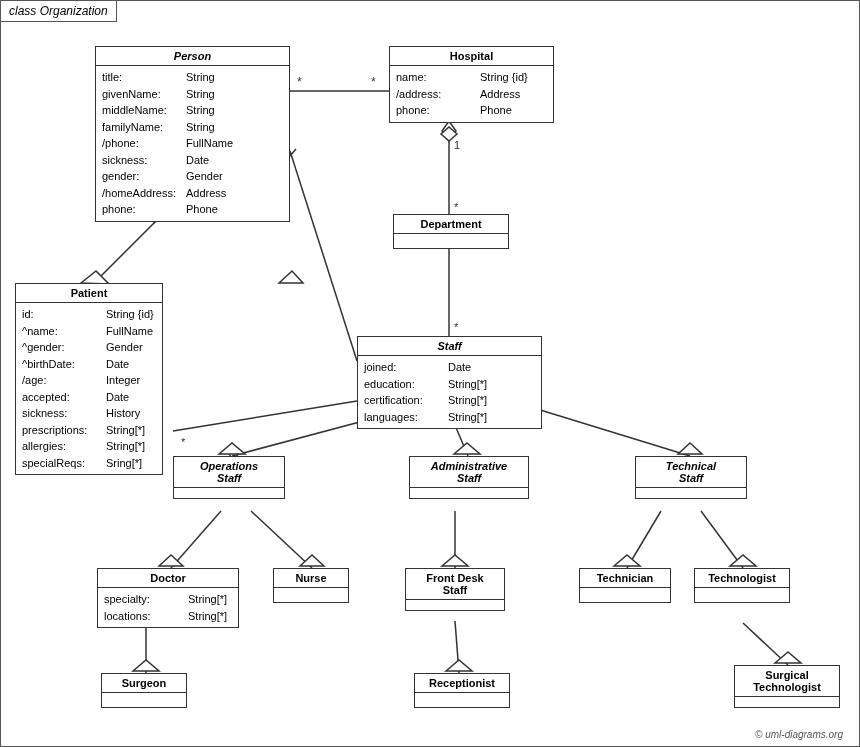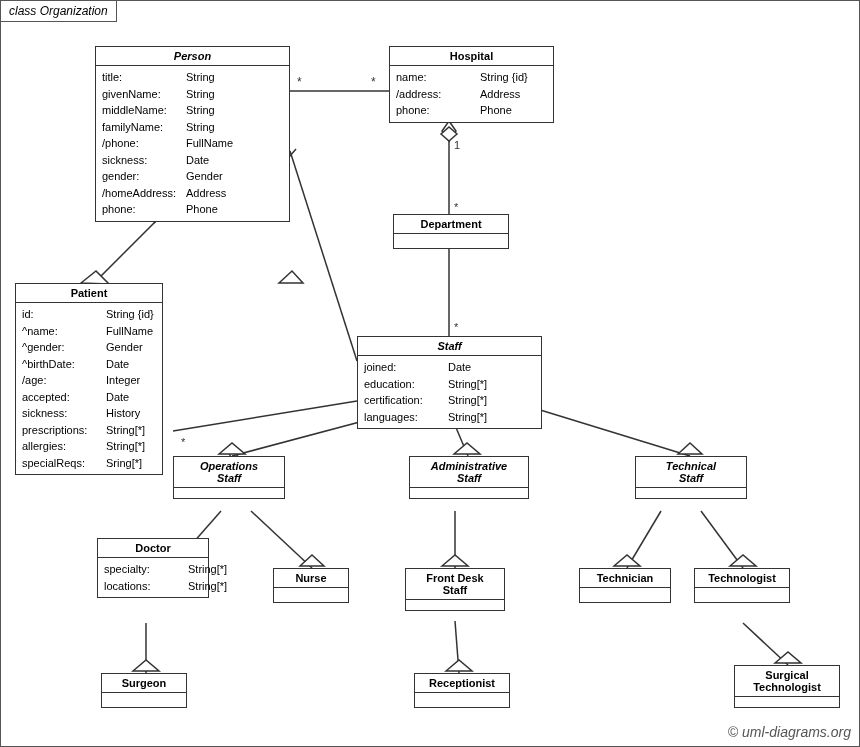--- a/index.html
+++ b/index.html
@@ -58,22 +58,22 @@
     svg.lines {
       position: absolute;
       top: 0; left: 0;
       width: 860px;
       height: 747px;
       pointer-events: none;
     }
     .copyright {
       position: absolute;
       bottom: 6px;
-      right: 8px;
-      font-size: 14px;
+      right: 16px;
+      font-size: 10px;
       color: #555;
       font-style: italic;
       margin-top: 32px;
     }
   </style>
 </head>
 <body>
 
 <div id="diagram-container">
   <span class="diagram-title">class Organization</span>
@@ -308,21 +308,21 @@
   <div class="uml-class" style="left:408px; top:455px; width:120px; text-align:center;">
     <div class="class-name italic" style="font-style:italic;">Administrative<br>Staff</div>
     <div class="class-attrs" style="height:10px;"></div>
   </div>
 
   <div class="uml-class" style="left:634px; top:455px; width:112px; text-align:center;">
     <div class="class-name italic" style="font-style:italic;">Technical<br>Staff</div>
     <div class="class-attrs" style="height:10px;"></div>
   </div>
 
-  <div class="uml-class" style="left:96px; top:537px; width:112px;">
+  <div class="uml-class" style="left:96px; top:567px; width:142px;">
     <div class="class-name">Doctor</div>
     <div class="class-attrs">
       <div class="attr-row">
           <span class="attr-name">specialty:</span>
           <span class="attr-type">String[*]</span>
         </div>
       <div class="attr-row">
           <span class="attr-name">locations:</span>
           <span class="attr-type">String[*]</span>
         </div>

